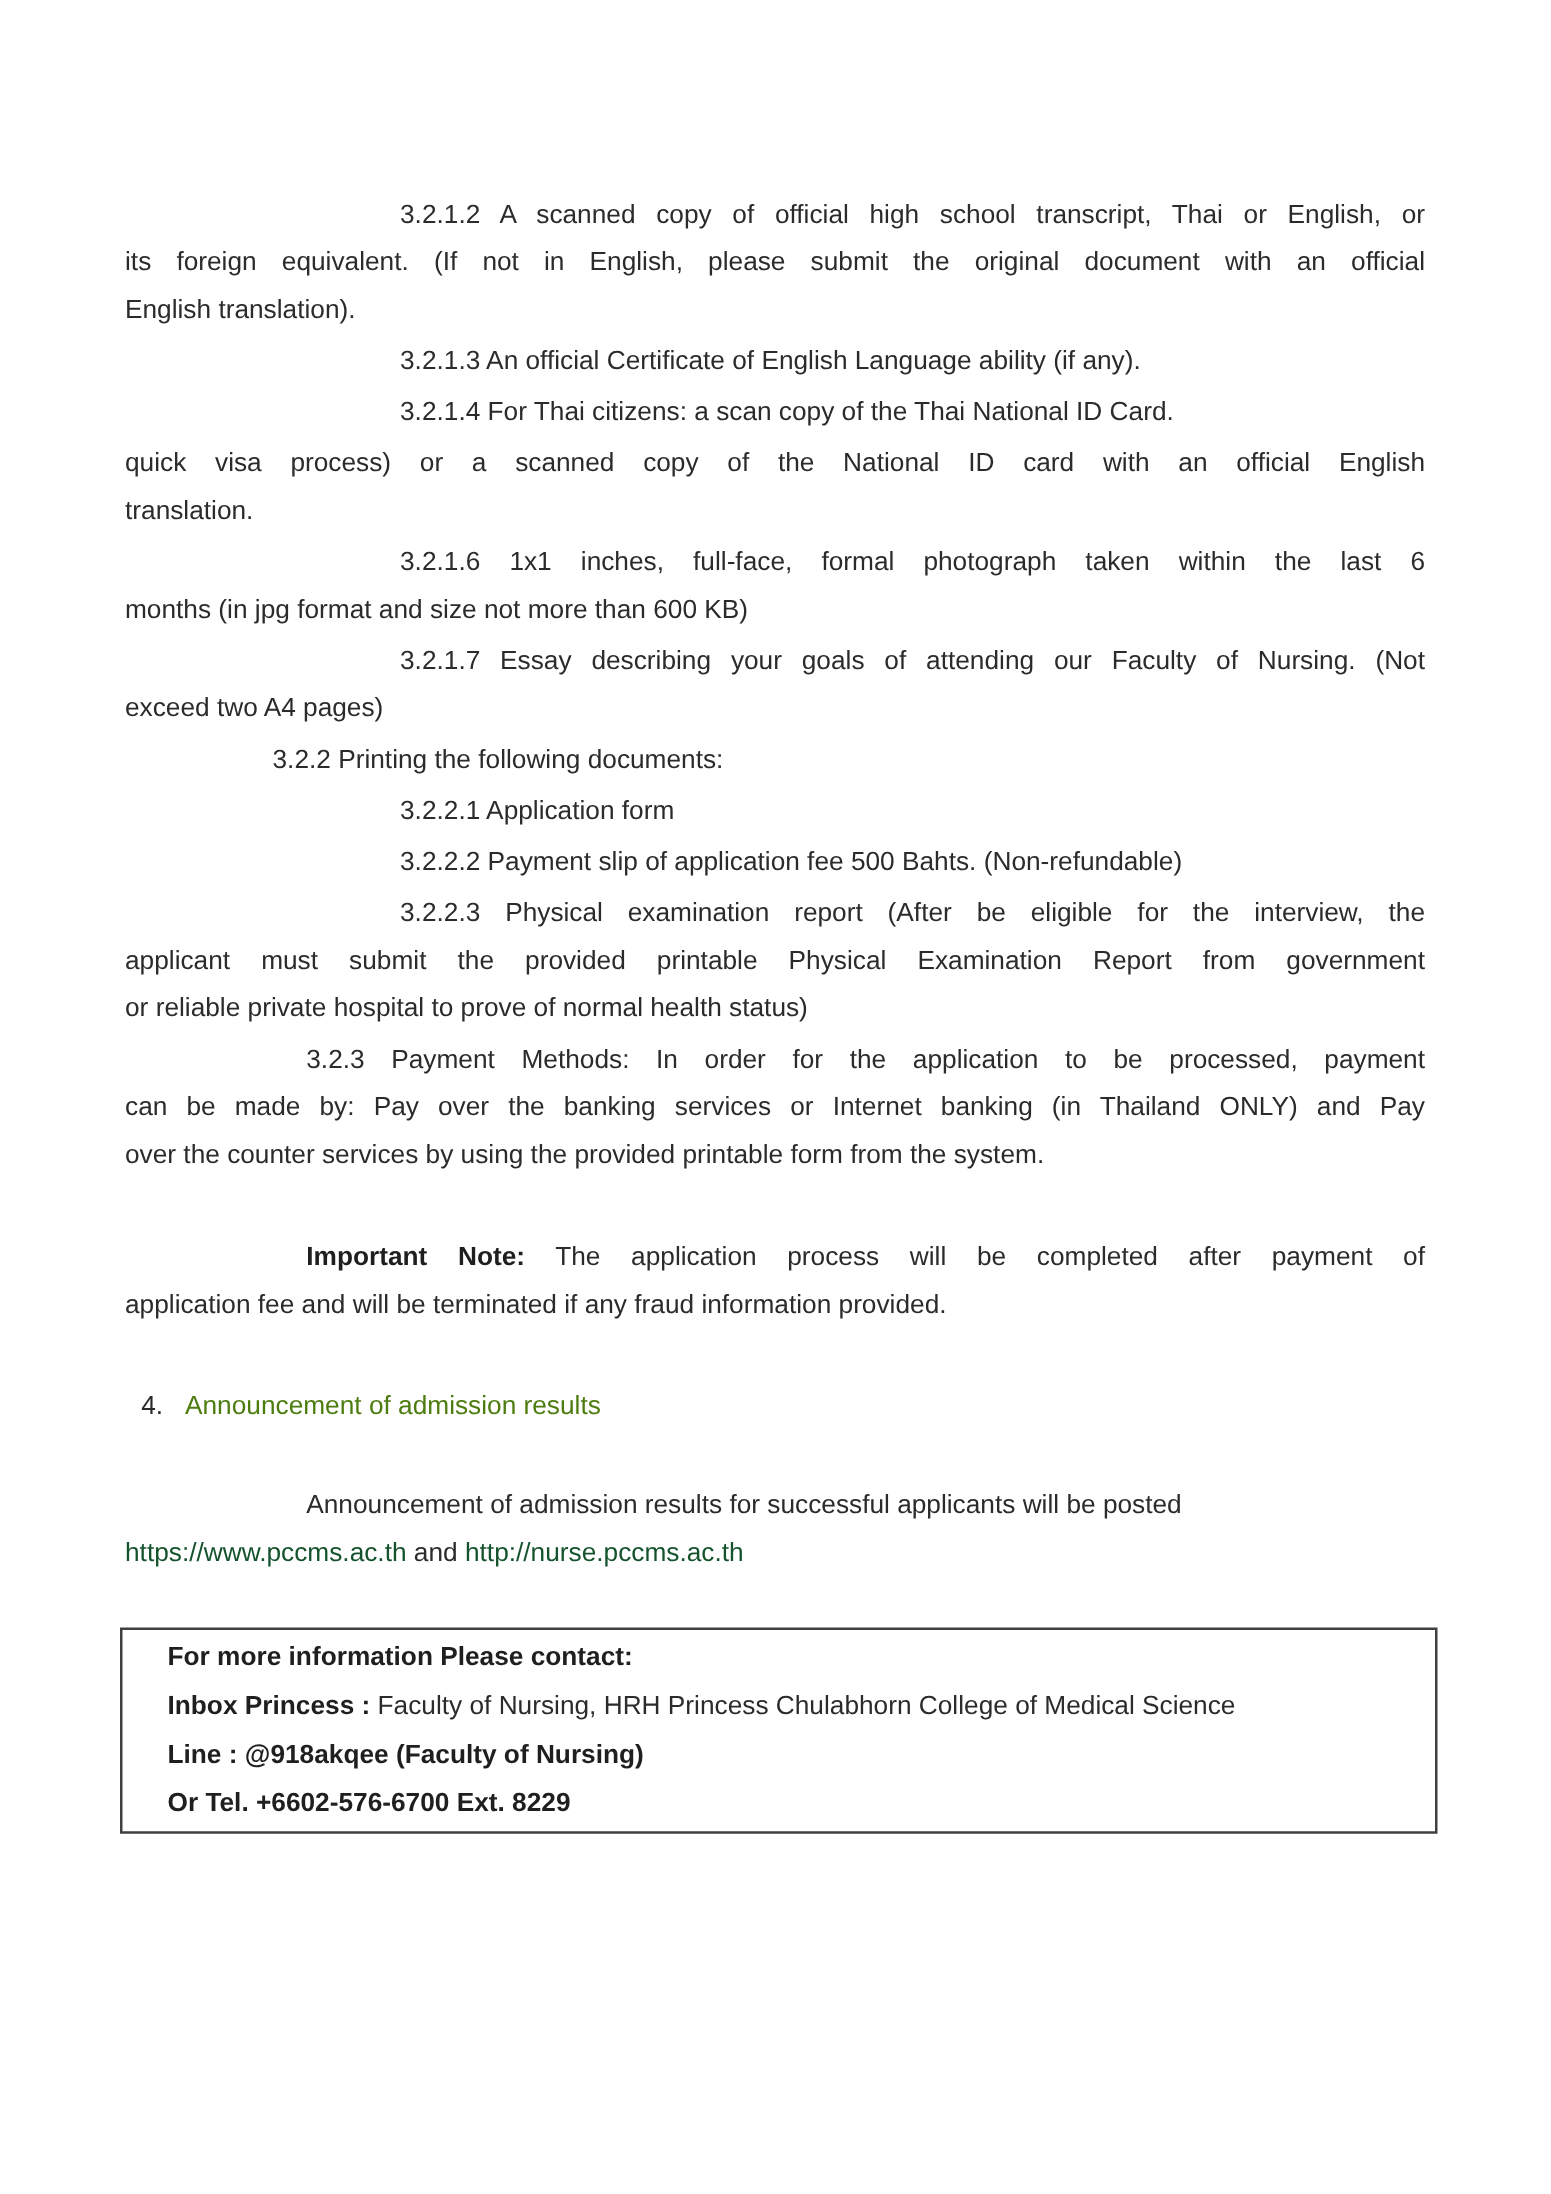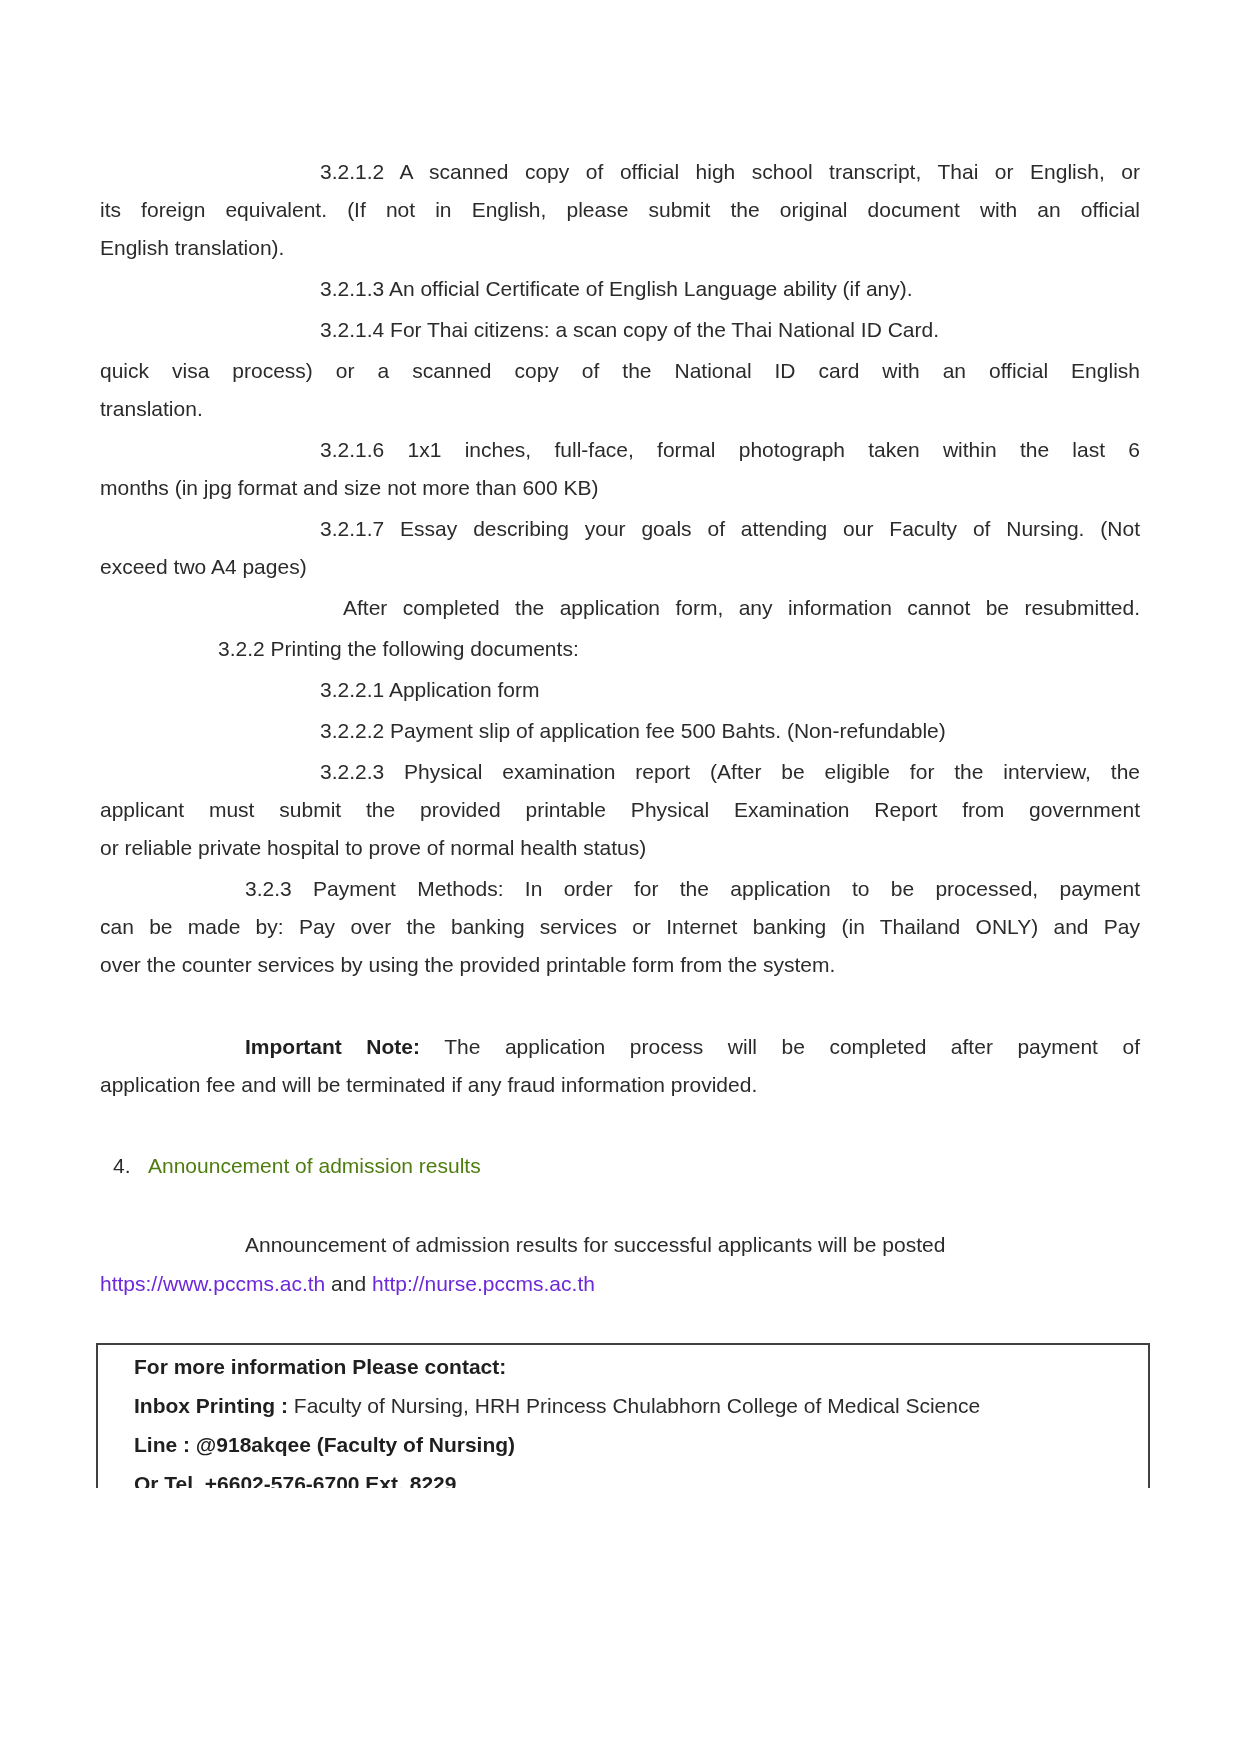--- a/index.html
+++ b/index.html
@@ -48,21 +48,21 @@
   .contact-box {
     box-sizing: border-box;
     width: 1054px;
     height: 165px;
     margin: 40px 0 0 -4px;
     border: 2px solid #404040;
     padding: 2px 18px 0 36px;
     font-size: 21px;
   }
   .contact-box .line { line-height: 39px; min-height: 39px; }
-  .url { color: #6d28d9; text-decoration: none; }
+  .url { color: #14532d; text-decoration: none; }
 </style>
 </head>
 <body>
 
 <div class="page">
   <div class="content">
 
     <div class="para">
       <div class="line jl ind-a">3.2.1.2 A scanned copy of official high school transcript, Thai or English, or</div>
       <div class="line jl">its foreign equivalent. (If not in English, please submit the original document with an official</div>
@@ -85,23 +85,20 @@
     <div class="para">
       <div class="line jl ind-a">3.2.1.6 1x1 inches, full-face, formal photograph taken within the last 6</div>
       <div class="line">months (in jpg format and size not more than 600 KB)</div>
     </div>
 
     <div class="para">
       <div class="line jl ind-a">3.2.1.7 Essay describing your goals of attending our Faculty of Nursing. (Not</div>
       <div class="line">exceed two A4 pages)</div>
     </div>
 
-    <div class="para">
-      <div class="line jl ind-d">After completed the application form, any information cannot be resubmitted.</div>
-    </div>
 
     <div class="para">
       <div class="line ind-b">3.2.2 Printing the following documents:</div>
     </div>
 
     <div class="para">
       <div class="line ind-a">3.2.2.1 Application form</div>
     </div>
 
     <div class="para">
@@ -130,19 +127,19 @@
       <span class="title">Announcement of admission results</span>
     </div>
 
     <div class="para ann mt-ann">
       <div class="line ind-c">Announcement of admission results for successful applicants will be posted</div>
       <div class="line"><span class="url">https://www.pccms.ac.th</span><span> and </span><span class="url">http://nurse.pccms.ac.th</span></div>
     </div>
 
     <div class="contact-box">
       <div class="line bold">For more information Please contact:</div>
-      <div class="line"><span class="bold">Inbox Printing :</span><span> Faculty of Nursing, HRH Princess Chulabhorn College of Medical Science</span></div>
+      <div class="line"><span class="bold">Inbox Princess :</span><span> Faculty of Nursing, HRH Princess Chulabhorn College of Medical Science</span></div>
       <div class="line bold"><span>Line :</span><span> @918akqee (Faculty of Nursing)</span></div>
       <div class="line bold">Or Tel. +6602-576-6700 Ext. 8229</div>
     </div>
 
   </div>
 </div>
 
 </body></html>

